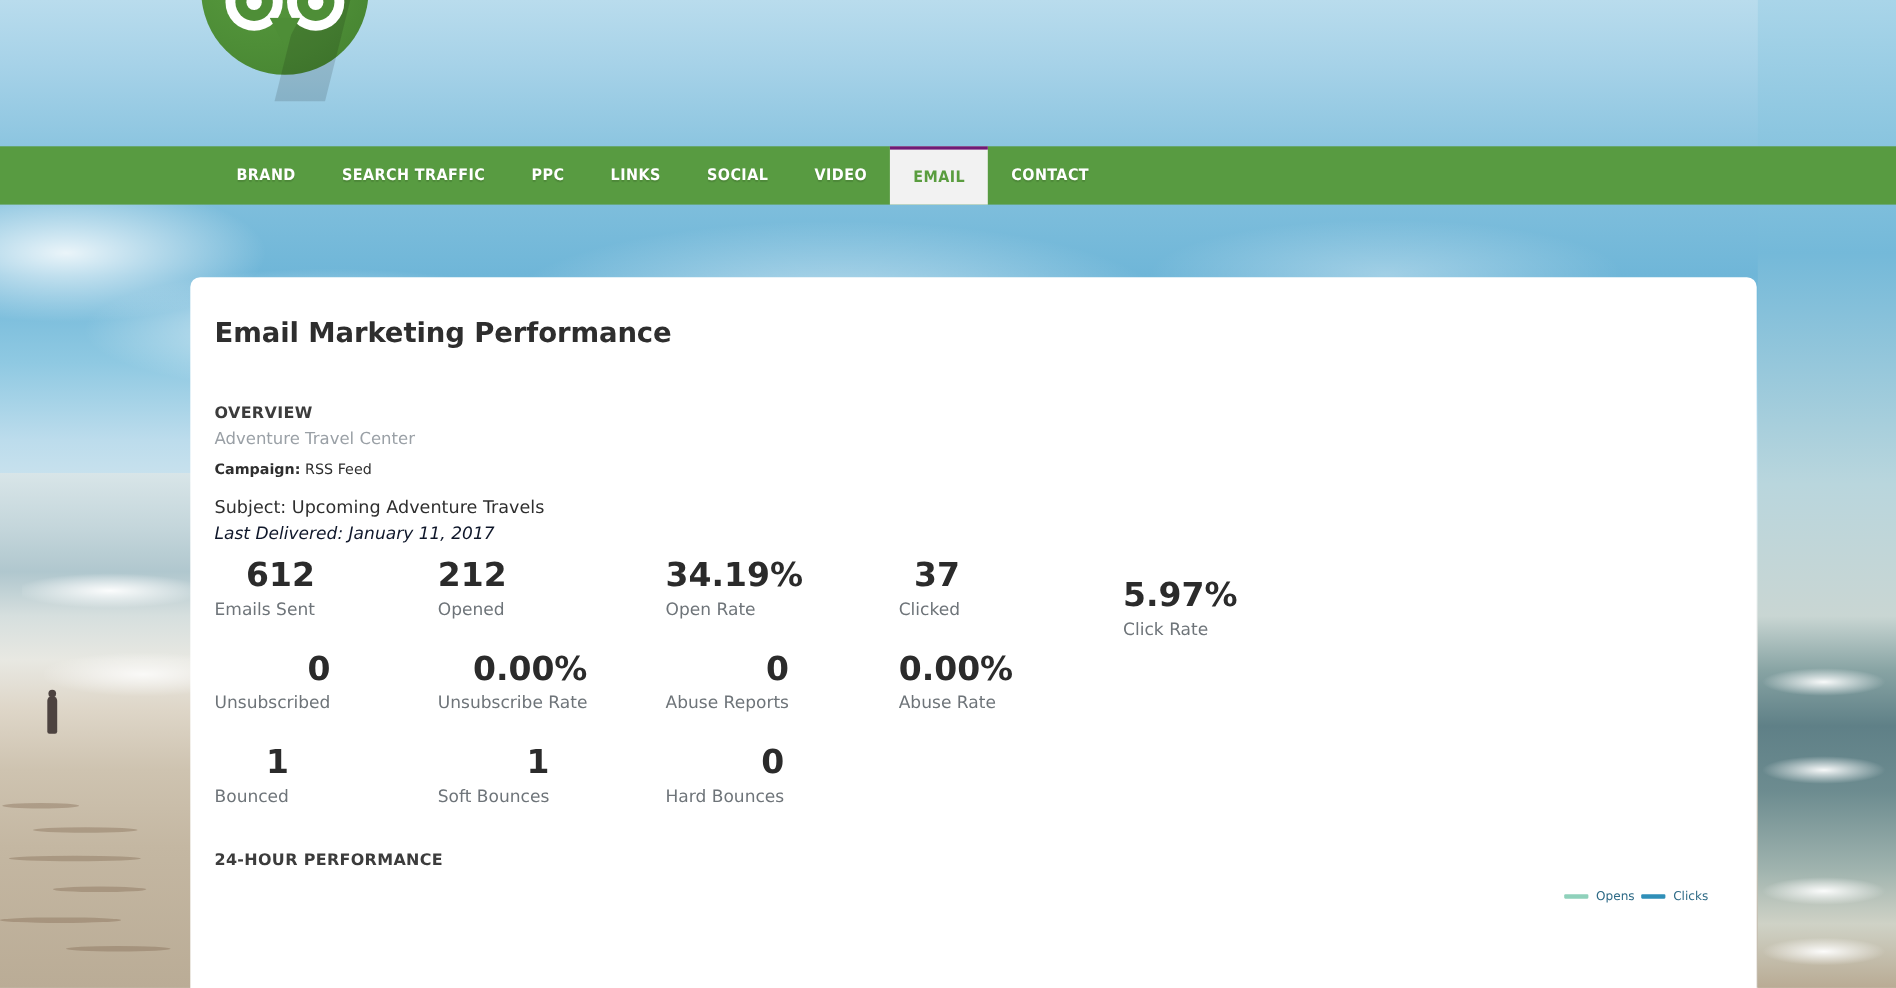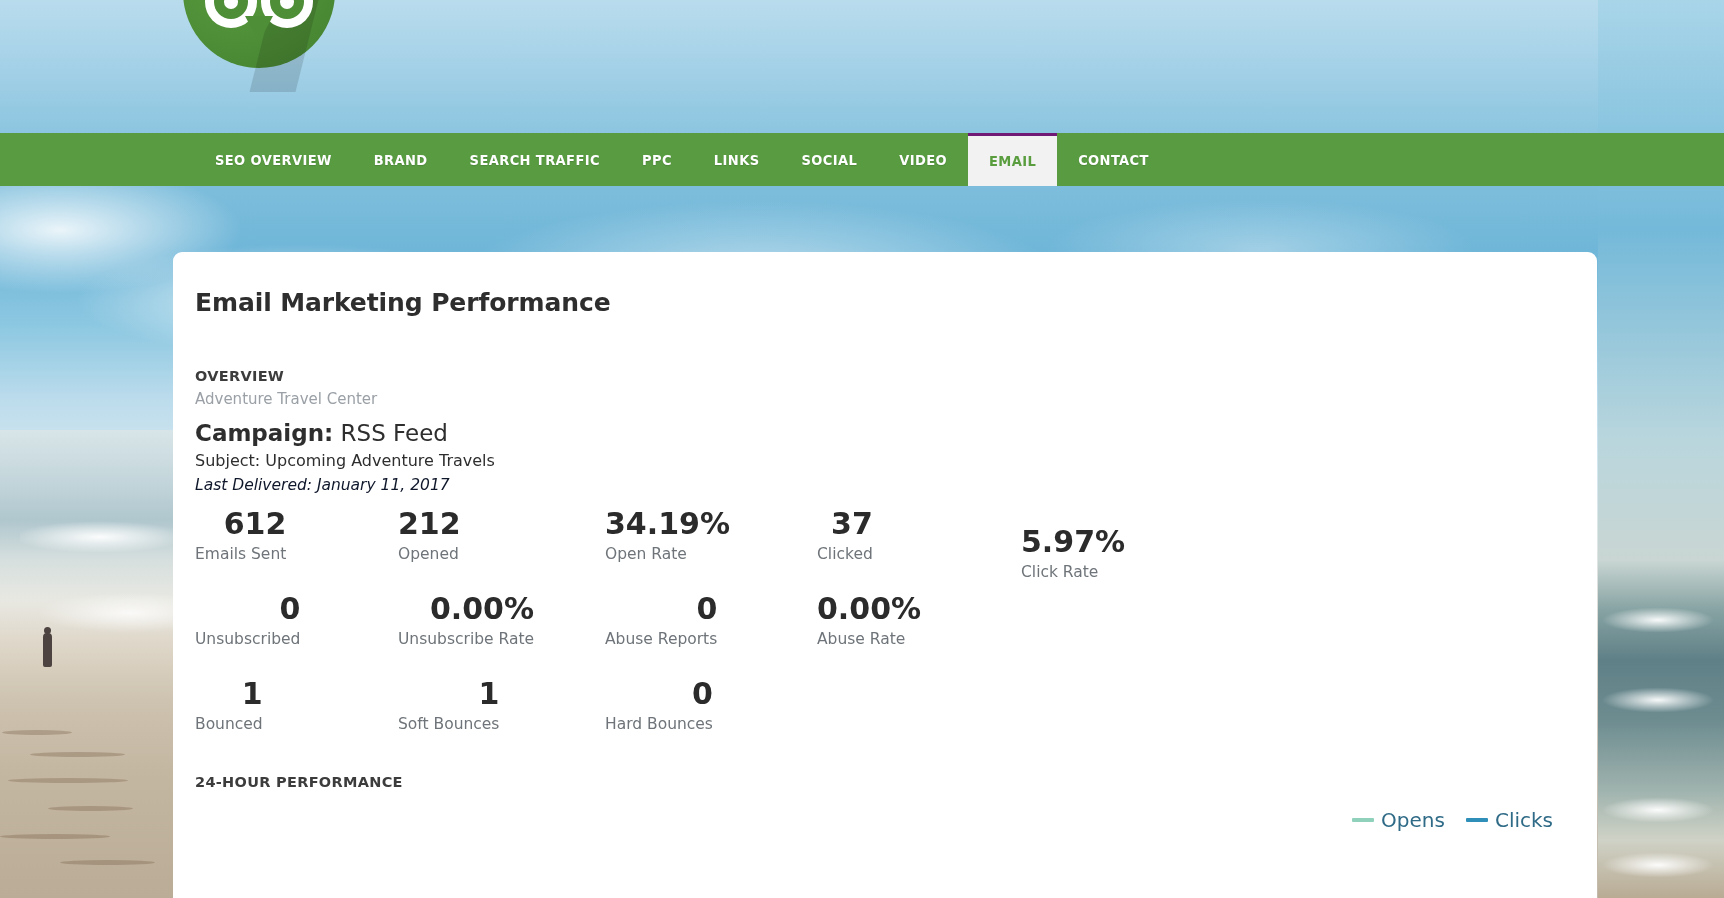--- a/index.html
+++ b/index.html
@@ -160,21 +160,21 @@
     letter-spacing:.3px;
   }
 
   #overview-label { left:22px; top:116px; }
   #overview-sub {
     position:absolute; left:22px; top:138px;
     font-size:15px; color:#9aa0a6;
   }
   #campaign-line {
     position:absolute; left:22px; top:168px;
-    font-size:23px; color:#2e2e2e;
+    font-size:13px; color:#2e2e2e;
   }
   #campaign-line b { font-weight:bold; }
   #campaign-line span.val { font-weight:normal; }
   #subject-line {
     position:absolute; left:22px; top:199px;
     font-size:16px; color:#2e2e2e;
   }
   #delivered-line {
     position:absolute; left:22px; top:224px;
     font-size:15.5px; color:#0f172a; font-style:italic;
@@ -196,22 +196,22 @@
 
   #row1 { top:255px; }
   #row2 { top:340px; }
   #row3 { top:425px; }
 
   #perf-label { left:22px; top:522px; }
 
   
   #legend {
     position:absolute; right:44px; top:556px;
-    display:flex; align-items:center; gap:21px;
-    font-size:20px; color:#3b6e86;
+    display:flex; align-items:center; gap:6px;
+    font-size:11px; color:#3b6e86;
   }
   .legend-item { display:flex; align-items:center; gap:7px; }
   .legend-swatch { display:inline-block; width:22px; height:4px; border-radius:1px; }
   .legend-label { color:#2f6b87; }
 </style>
 </head>
 <body>
 
 <div id="bg"></div>
 
@@ -238,21 +238,20 @@
   <div class="disc"></div>
   <div class="shadow"></div>
 
   <div class="eye l"></div>
   <div class="eye r"></div>
   <div class="beak"></div>
 </div>
 
 <nav id="navbar">
   <div id="nav-items">
-    <div class="nav-item">SEO OVERVIEW</div>
     <div class="nav-item">BRAND</div>
     <div class="nav-item">SEARCH TRAFFIC</div>
     <div class="nav-item">PPC</div>
     <div class="nav-item">LINKS</div>
     <div class="nav-item">SOCIAL</div>
     <div class="nav-item">VIDEO</div>
     <div class="nav-item active">EMAIL</div>
     <div class="nav-item">CONTACT</div>
   </div>
 </nav>

